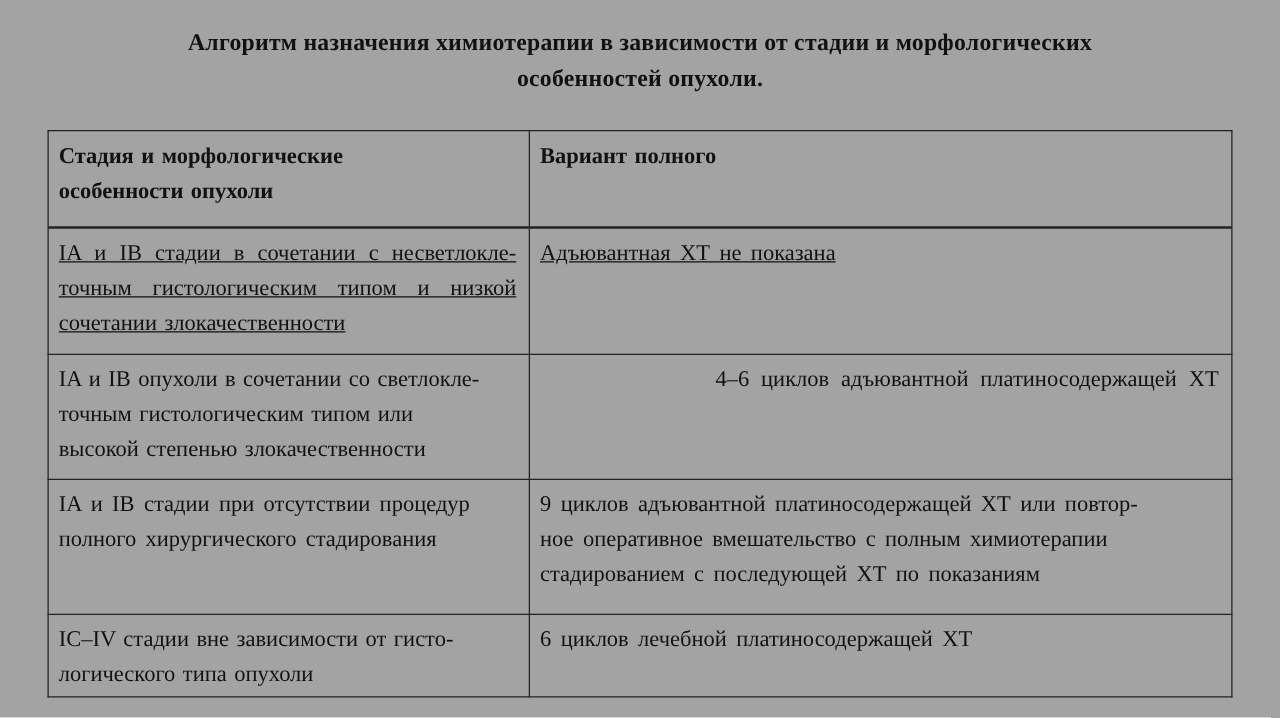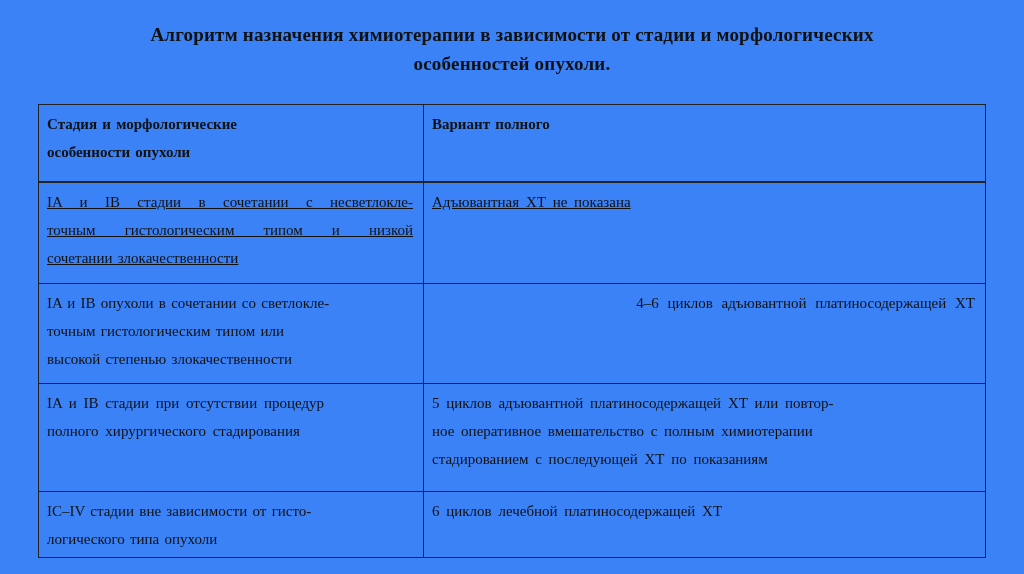--- a/index.html
+++ b/index.html
@@ -1,20 +1,20 @@
 <!DOCTYPE html>
 <html><head>
 <meta charset="utf-8">
 <style>
   html, body { margin: 0; padding: 0; background: #ffffff; }
   .page {
     position: relative;
     width: 1024px;
     height: 574px;
-    background: #3b82f6;
+    background: #a3a3a3;
     color: #111111;
     font-family: "Liberation Serif", "DejaVu Serif", serif;
     overflow: hidden;
     box-sizing: border-box;
   }
   .title {
     padding-top: 20px;
     text-align: center;
     font-weight: bold;
     font-size: 19px;
@@ -26,21 +26,21 @@
     table-layout: fixed;
     width: 947px;
     margin: 26px 0 0 38px;
   }
   col.col-stage { width: 385px; }
   col.col-treatment { width: 562px; }
   .algo-table th, .algo-table td {
     border: 1.5px solid #222222;
     vertical-align: top;
     padding: 5px 10px 4px 8px;
-    font-size: 15px;
+    font-size: 18px;
     line-height: 28px;
     text-align: left;
     overflow: hidden;
     margin-top: 29px;
   }
   .algo-table th { font-weight: bold; border-bottom-width: 2px; }
   .th-treatment { vertical-align: bottom; padding-bottom: 17px; }
   tr.tr-header { height: 77px; }
   tr.tr-1 { height: 102px; text-decoration: underline; }
   tr.tr-2 { height: 100px; }
@@ -97,21 +97,21 @@
         <td>
           <div class="line wide">4–6 циклов адъювантной платиносодержащей ХТ</div>
         </td>
       </tr>
       <tr class="tr-3">
         <td>
           <div class="line med">IA и IB стадии при отсутствии процедур</div>
           <div class="line med">полного хирургического стадирования</div>
         </td>
         <td>
-          <div class="line med">5 циклов адъювантной платиносодержащей ХТ или повтор-</div>
+          <div class="line med">9 циклов адъювантной платиносодержащей ХТ или повтор-</div>
           <div class="line med">ное оперативное вмешательство с полным химиотерапии</div>
           <div class="line med">стадированием с последующей ХТ по показаниям</div>
         </td>
       </tr>
       <tr class="tr-4">
         <td>
           <div class="line">IC–IV стадии вне зависимости от гисто-</div>
           <div class="line">логического типа опухоли</div>
         </td>
         <td>

